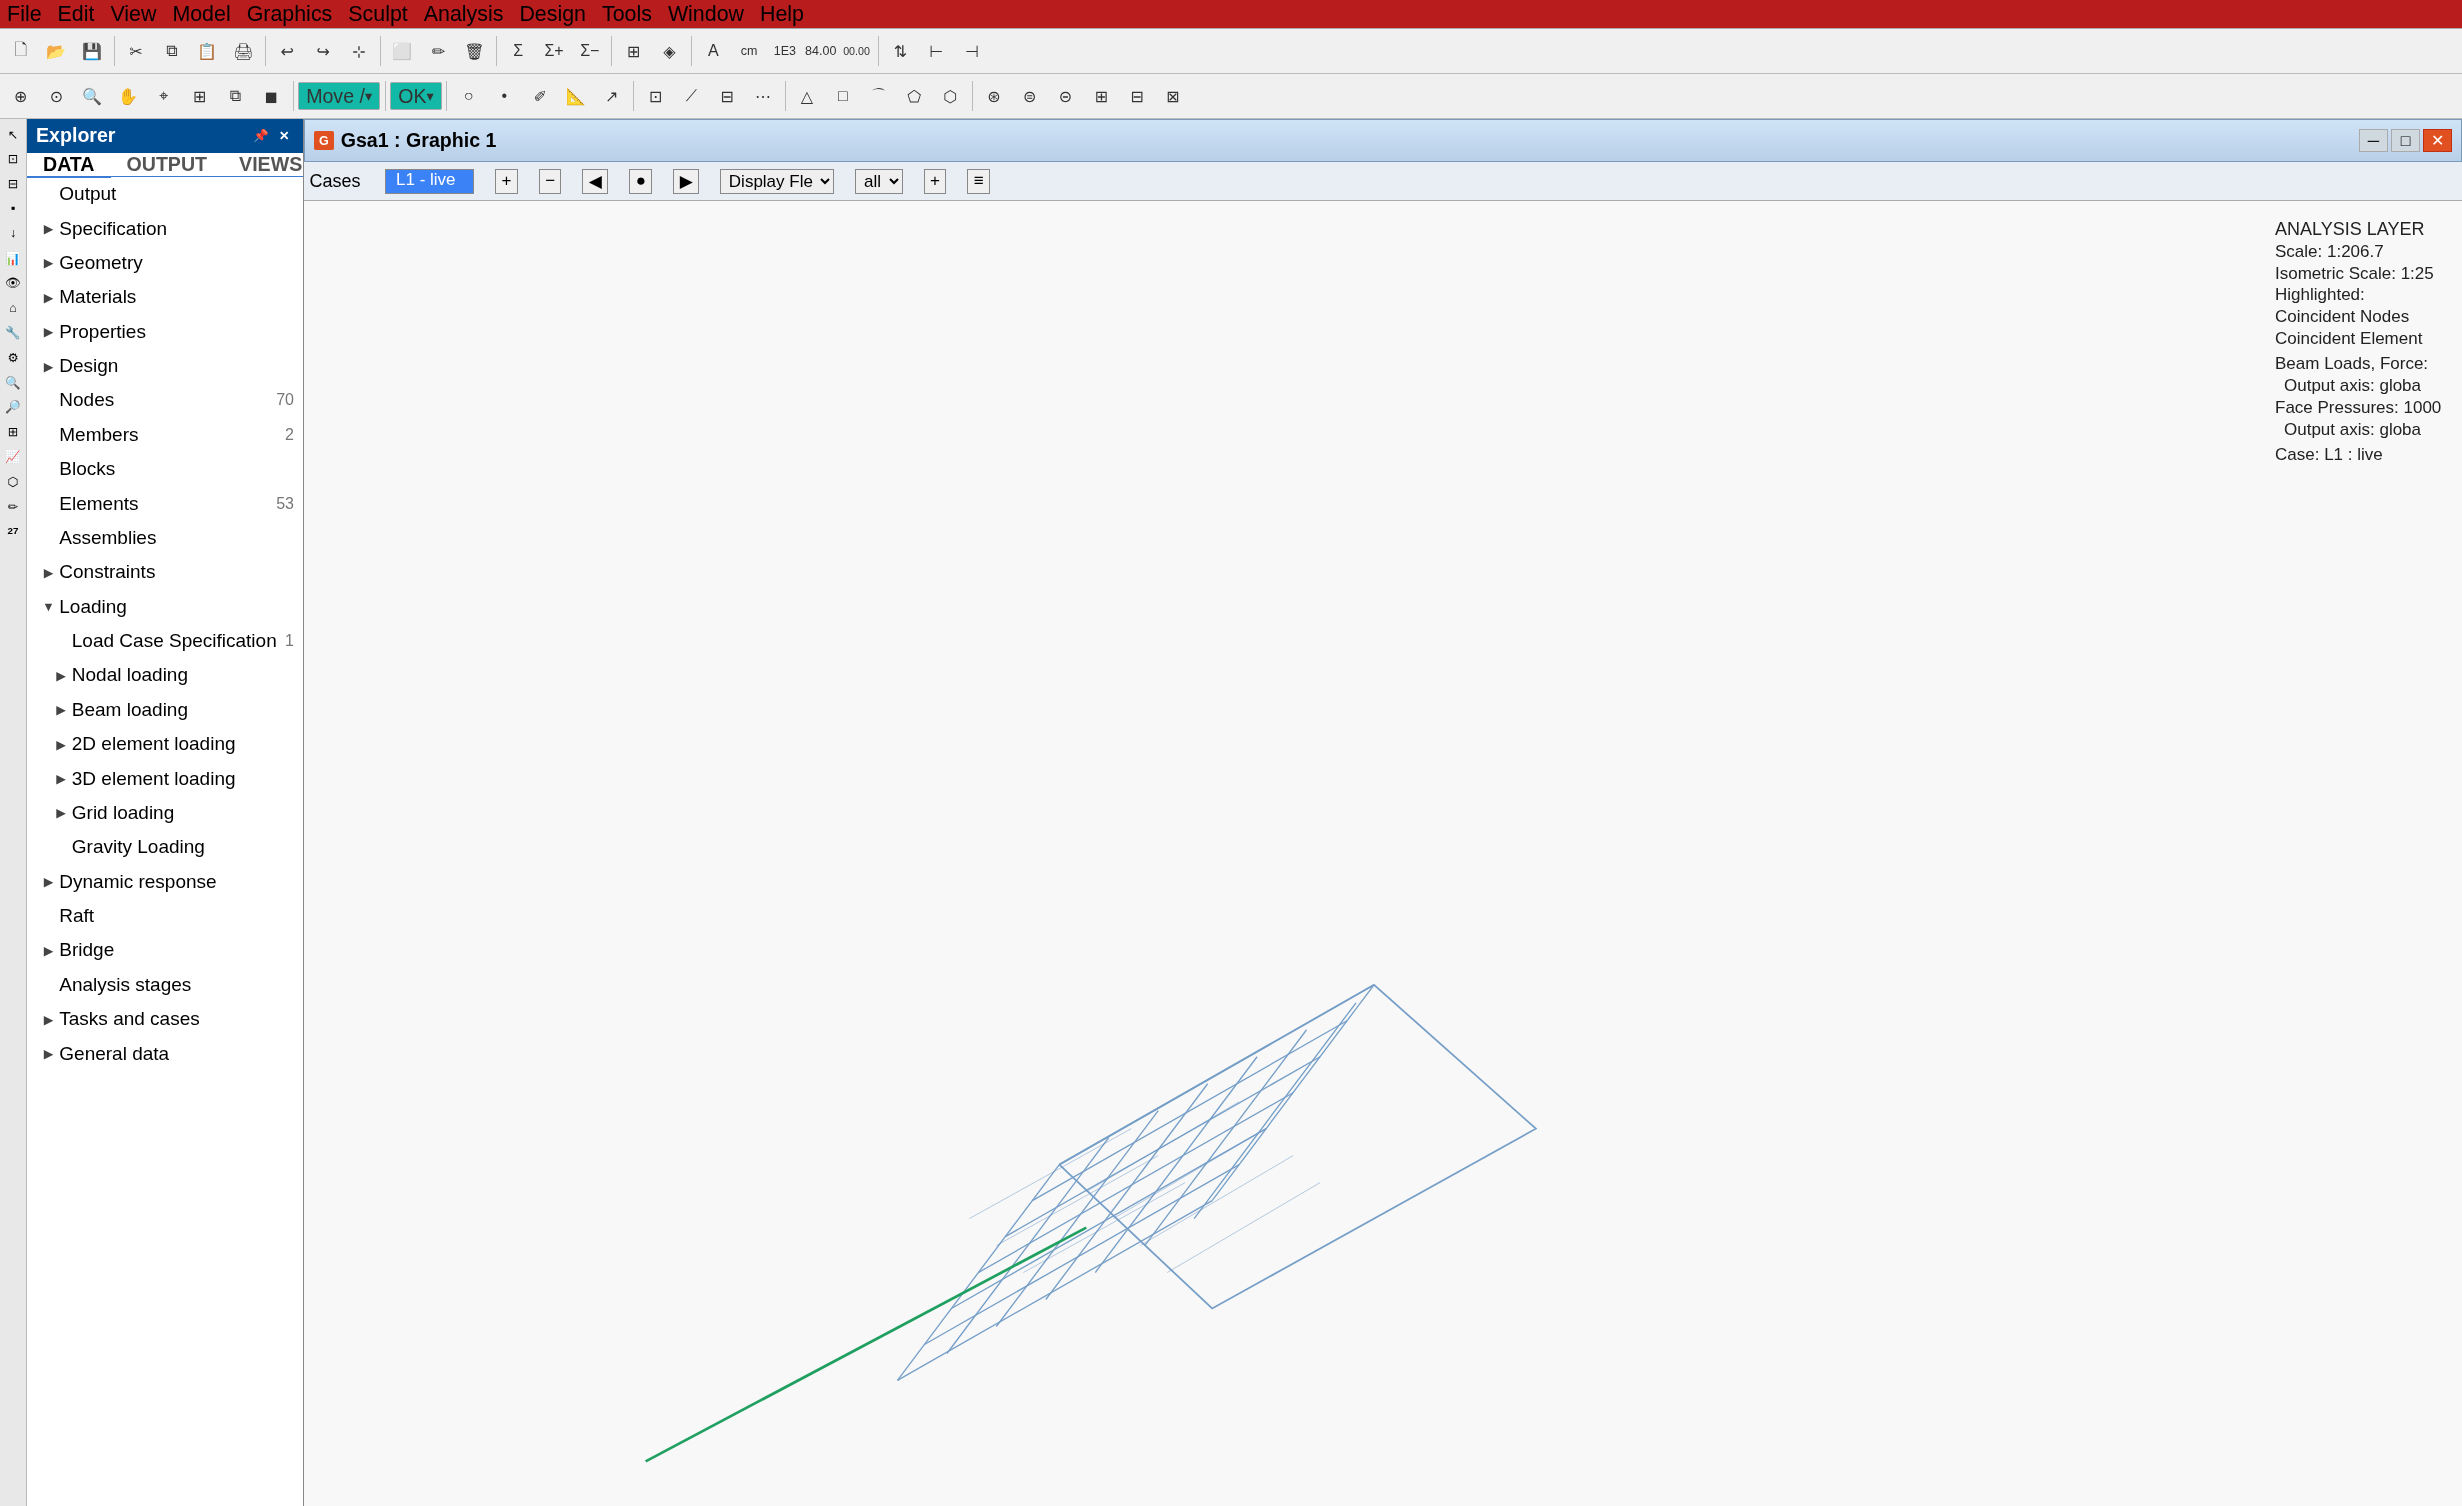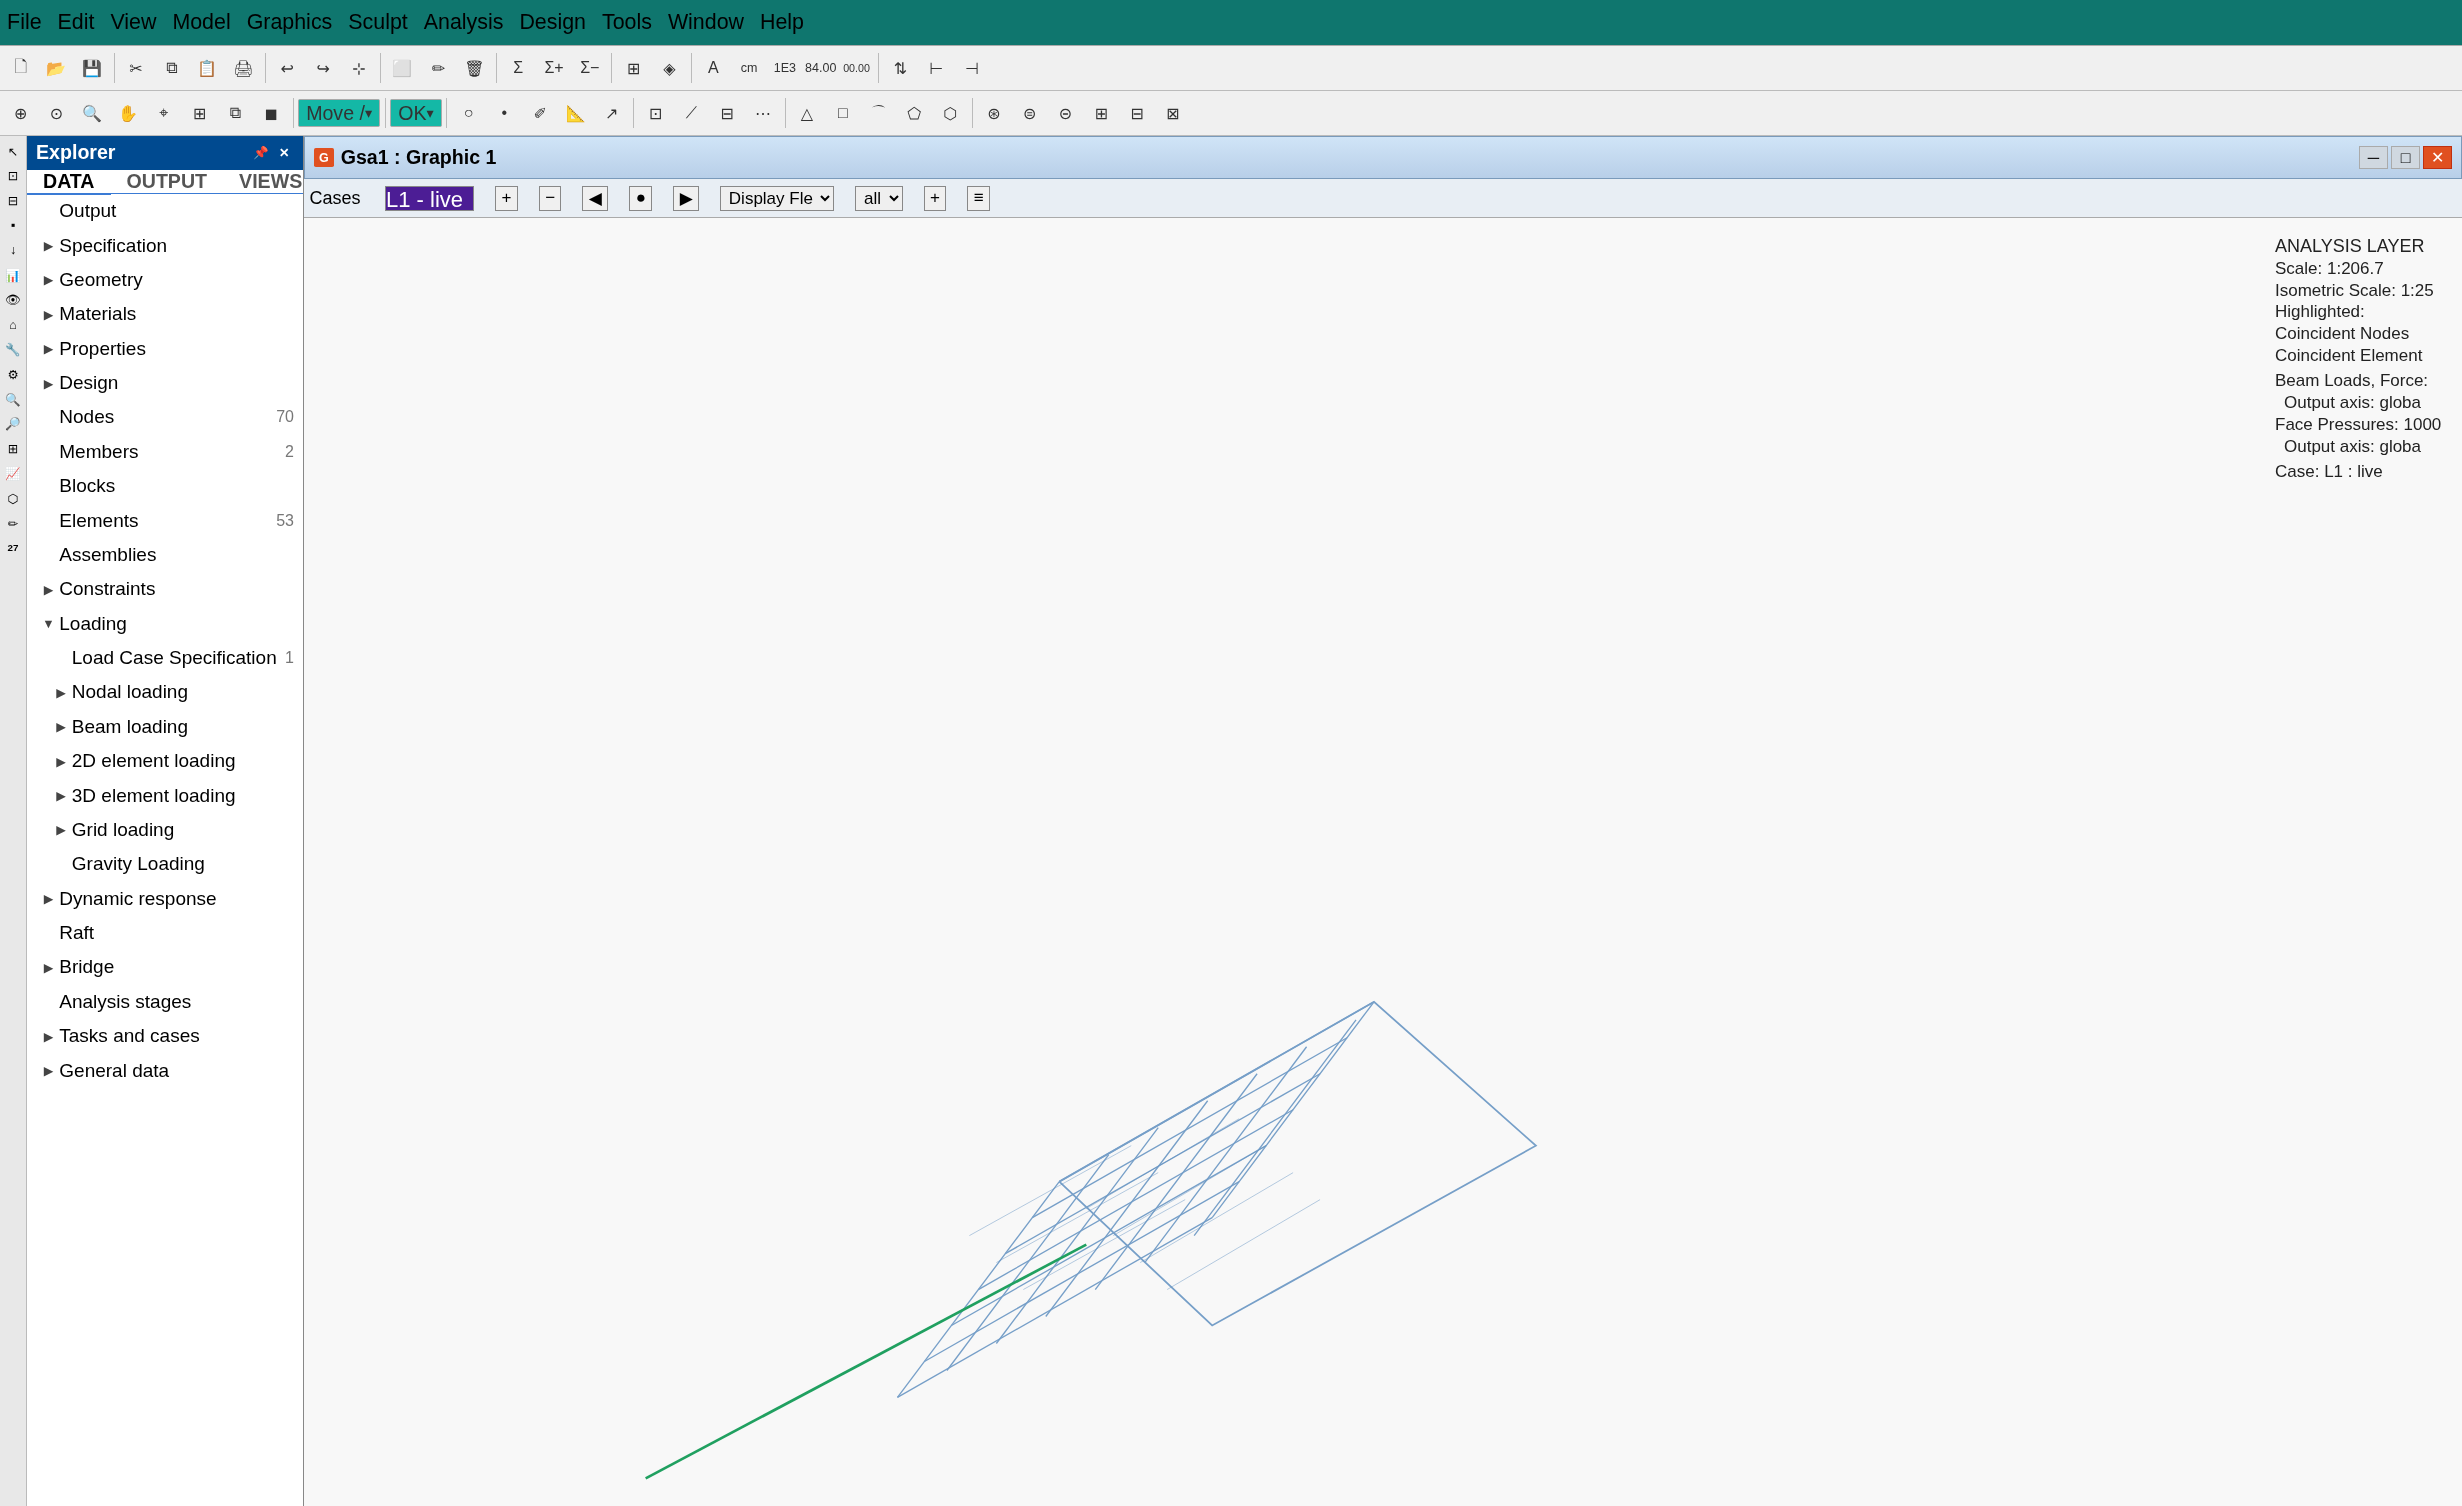--- a/index.html
+++ b/index.html
@@ -1,20 +1,20 @@
 <!DOCTYPE html>
 <html style="font-size:14.3px"><head>
   <meta charset="utf-8">
   <style>
     * { box-sizing: border-box; margin: 0; padding: 0; }
     body { font-family: 'Segoe UI', Arial, sans-serif; font-size: 11.6px; background: #d4d0c8; overflow: hidden; width: 2462px; height: 1507px; }
 
     
     .menu-bar {
-      display: flex; align-items: center; background: #0f766e; height: 46px;
+      display: flex; align-items: center; background: #b91c1c; height: 29px;
       border-bottom: 0.9px solid #aaa; padding: 0 7.1px; gap: 16px;
     }
     .menu-bar span { font-size: 21.4px; cursor: pointer; }
 
     
     .toolbar-row {
       display: flex; align-items: center; background: #f0f0f0;
       border-bottom: 0.9px solid #bbb; height: 45px; padding: 0 3.6px; gap: 1.8px; flex-wrap: nowrap;
     }
     .toolbar-row2 {
@@ -91,22 +91,22 @@
     .win-ctrl { width: 28.6px; height: 23px; display: flex; align-items: center; justify-content: center; cursor: pointer; border: 0.9px solid #aaa; background: #d0d8e0; font-size: 16px; }
     .win-ctrl.close { background: #e05020; color: white; border-color: #c03010; }
 
     
     .graphic-toolbar {
       display: flex; align-items: center; background: #e8eef4; border-bottom: 0.9px solid #aaa;
       height: 39px; padding: 0 5.4px; gap: 21px;
     }
     .gt-label { font-size: 18px; margin-right: 3.6px; }
     .gt-input {
-      height: 25px; border: 0.9px solid #888; background: #4c1d95; color: white;
-      font-size: 22px; padding: 0 0; min-width: 89px;
+      height: 25px; border: 0.9px solid #888; background: #3b82f6; color: white;
+      font-size: 17px; padding: 0 10px; min-width: 89px;
     }
     .gt-btn { height: 25px; padding: 0 5.4px; border: 0.9px solid #888; background: #f0f0f0; font-size: 17px; cursor: pointer; }
     .gt-select { height: 25px; border: 0.9px solid #888; font-size: 17px; padding: 0 3.6px; }
 
     
     .graphic-canvas {
       flex: 1; background: #f8f8f8; position: relative; overflow: hidden;
     }
 
     

